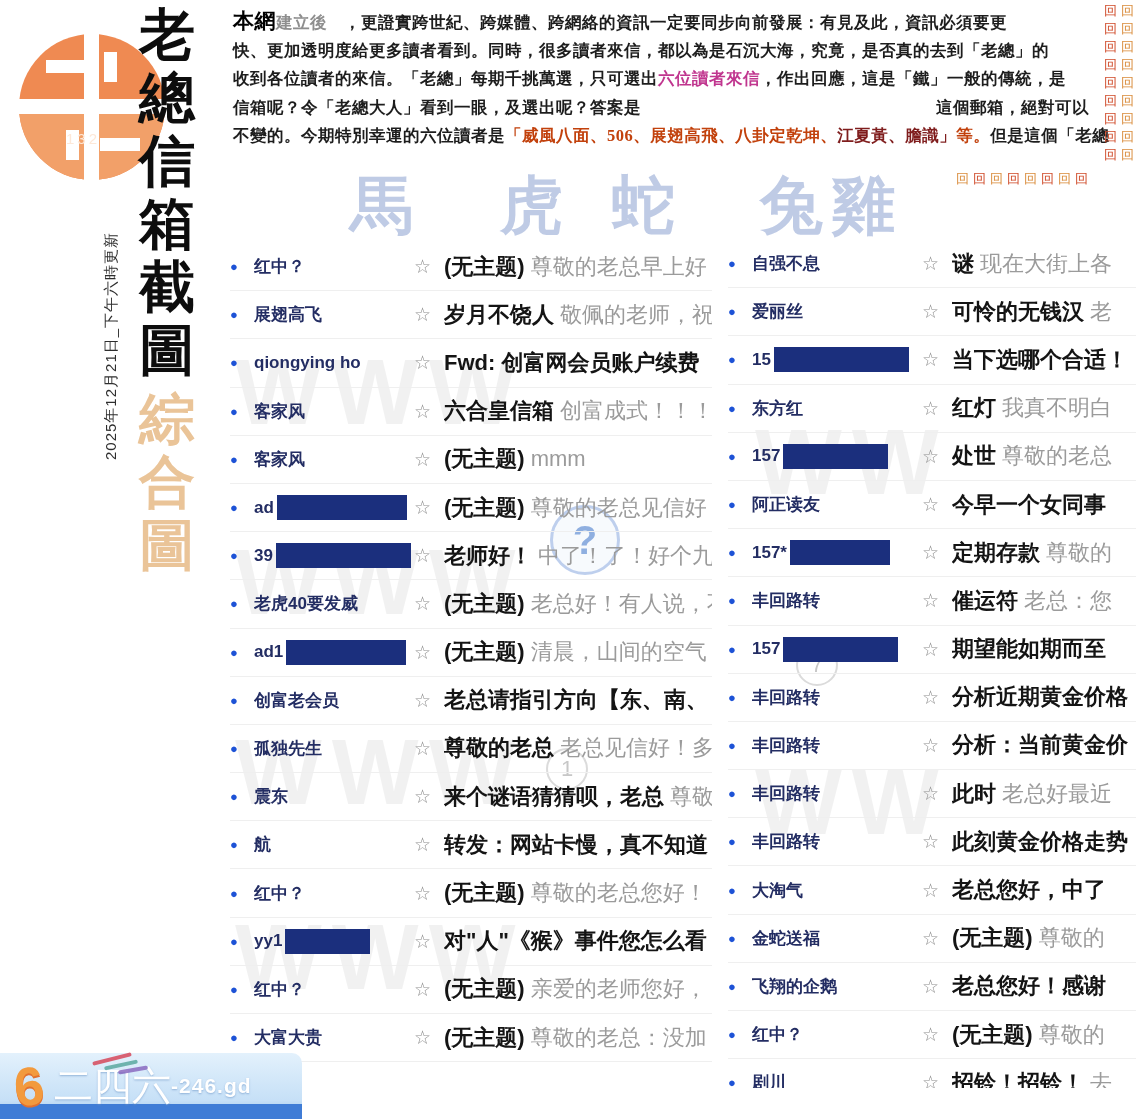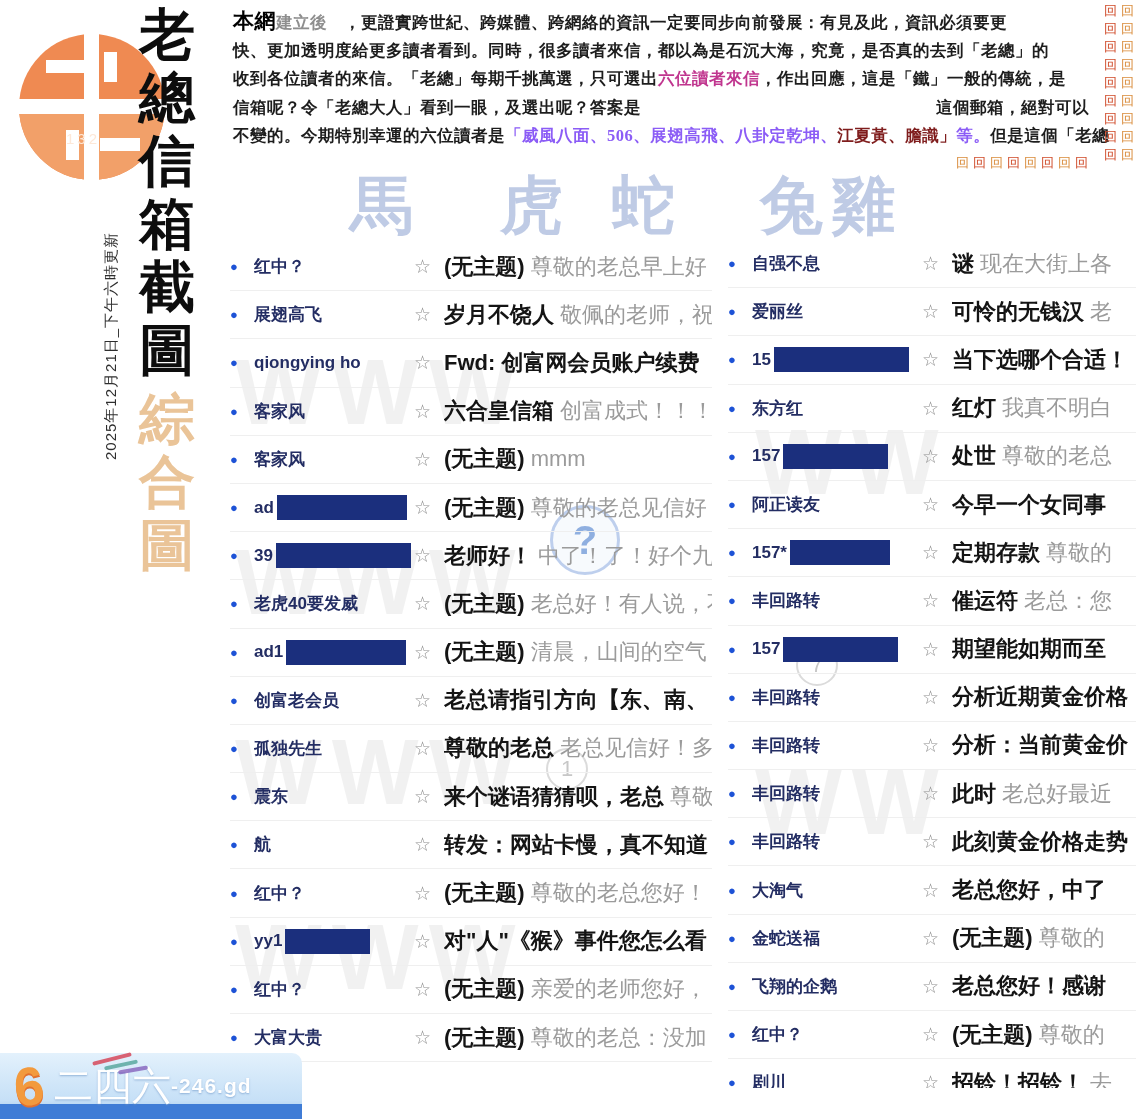--- a/index.html
+++ b/index.html
@@ -29,28 +29,28 @@
        white-space:nowrap;font-size:15px;color:#2e2e2e;letter-spacing:1px;}
 
   
   .intro{position:absolute;left:233px;top:6px;width:866px;z-index:1;
        font-family:"Liberation Serif","DejaVu Serif",serif;font-weight:700;
        font-size:16.5px;color:#1d1d1d;}
   .intro-line{height:28.6px;line-height:31px;white-space:nowrap;letter-spacing:.5px;}
   .seg-brand{font-size:21px;color:#000;}
   .seg-art{color:#8e8e8e;}
   .seg-mag{color:#c0368f;}
-  .seg-red{color:#8b5cf6;font-family:Liberation Serif, serif;}
+  .seg-red{color:#c2410c;font-family:Liberation Serif, serif;}
   .seg-org{color:#7f1d1d;}
   .seg-gap{display:inline-block;width:295px;}
 
   
   #meander-v{position:absolute;left:1102px;top:2px;width:34px;display:flex;flex-wrap:wrap;z-index:1;}
   #meander-v span{width:17px;font-size:13px;line-height:18px;text-align:center;}
-  #meander-h{position:absolute;left:956px;top:154px;white-space:nowrap;font-size:13px;letter-spacing:4px;z-index:1;}
+  #meander-h{position:absolute;left:956px;top:170px;white-space:nowrap;font-size:13px;letter-spacing:4px;z-index:1;}
 
   
   .mail-col{position:absolute;top:243px;z-index:1;}
   #left-col{left:230px;width:482px;height:822px;overflow:hidden;}
   #right-col{left:728px;top:240px;width:408px;height:848px;overflow:hidden;}
   .mail-row{height:48.2px;box-sizing:border-box;display:flex;align-items:center;
        border-bottom:1px solid #efefef;}
   .dot{width:24px;color:#1d52d6;font-size:13px;flex:none;}
   .sender{font-weight:700;color:#232d63;font-size:17px;width:160px;flex:none;display:flex;
        align-items:center;gap:3px;overflow:hidden;white-space:nowrap;}

